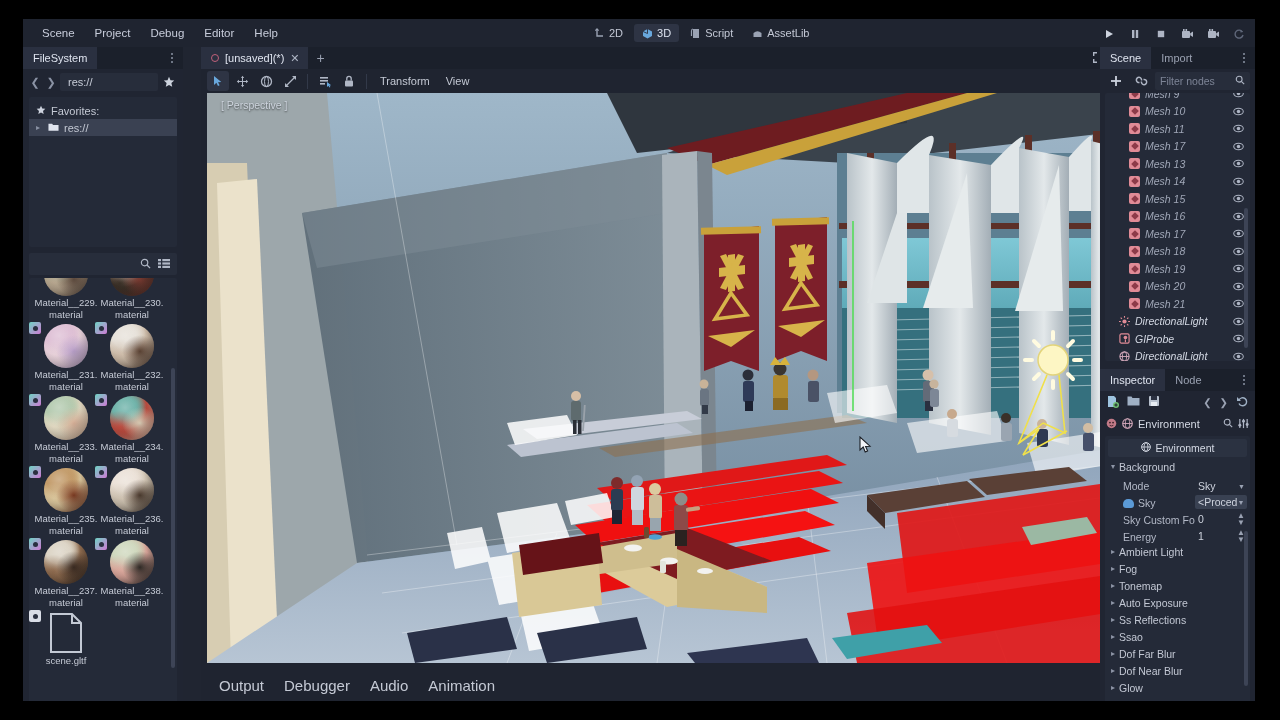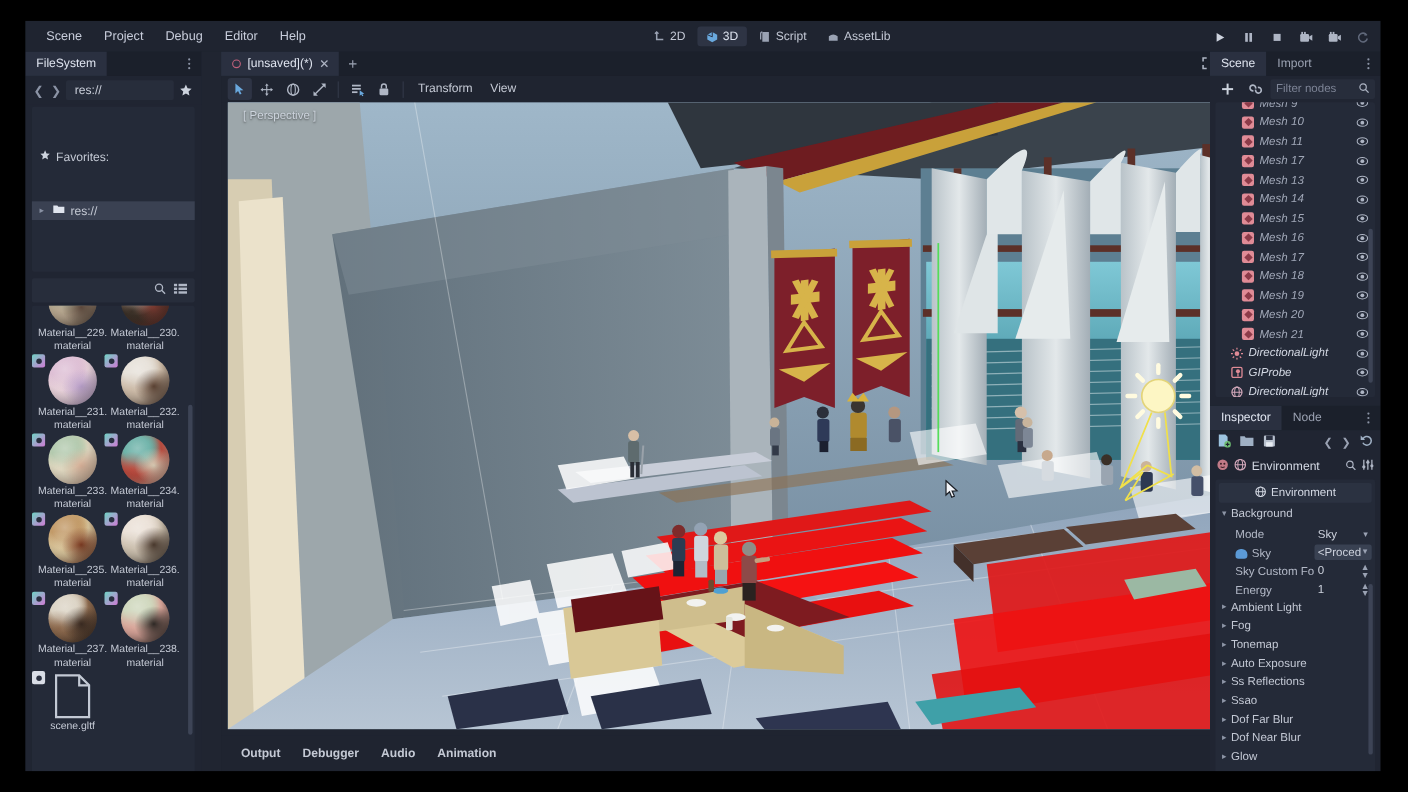--- a/index.html
+++ b/index.html
@@ -78,21 +78,21 @@
   .path-field {
     flex:1; height:18px; background:#272d3b; border-radius:2px;
     display:flex; align-items:center; padding-left:8px; font-size:11px; color:#c9ced9;
   }
   .star-btn { width:18px; height:18px; display:flex; align-items:center; justify-content:center; cursor:default; }
 
   .fs-tree {
     margin:2px 6px 0 6px; height:150px; background:#242a38; border-radius:2px;
     padding-top:5px; font-size:11px;
   }
-  .tree-row { height:17px; display:flex; align-items:center; gap:5px; padding-left:7px; cursor:default;margin-top:32px; }
+  .tree-row { height:17px; display:flex; align-items:center; gap:5px; padding-left:7px; cursor:default; }
   .tree-row.selected { background:#3a4152; }
   .tree-arrow { color:#8a92a4; font-size:8px; width:7px; }
 
   .fs-search {
     margin:6px 6px 0 6px; height:22px; background:#272d3b; border-radius:2px;
     display:flex; align-items:center; justify-content:flex-end; gap:7px; padding-right:7px;
   }
   .fs-files {
     margin:3px 6px 0 6px; height:440px; background:#242a38; border-radius:2px;
     position:relative; overflow:hidden;
@@ -155,21 +155,21 @@
     overflow:hidden; background:#6d7f92;
   }
   .vp-label {
     position:absolute; left:14px; top:6px; font-size:10.5px; color:#cdd4dd;
     z-index:20; text-shadow:0 1px 2px rgba(0,0,0,.6);
   }
   .bottom-panel {
     position:absolute; left:0; bottom:0; width:912px; height:32px; background:#1f2430;
     display:flex; align-items:center; gap:4px; padding-left:10px;
   }
-  .bp-tab { padding:3px 8px; font-size:11px; color:#c4c9d4; border-radius:3px; cursor:default;font-weight:bold; }
+  .bp-tab { padding:3px 8px; font-size:15px; color:#c4c9d4; border-radius:3px; cursor:default; }
 
   
   .right-dock {
     position:absolute; left:1100px; top:47px; width:155px; height:654px; background:#202532;
   }
   .scene-panel { height:322px; position:relative; }
   .scene-toolrow {
     height:24px; display:flex; align-items:center; gap:3px; padding:0 5px;
   }
   .filter-box {

